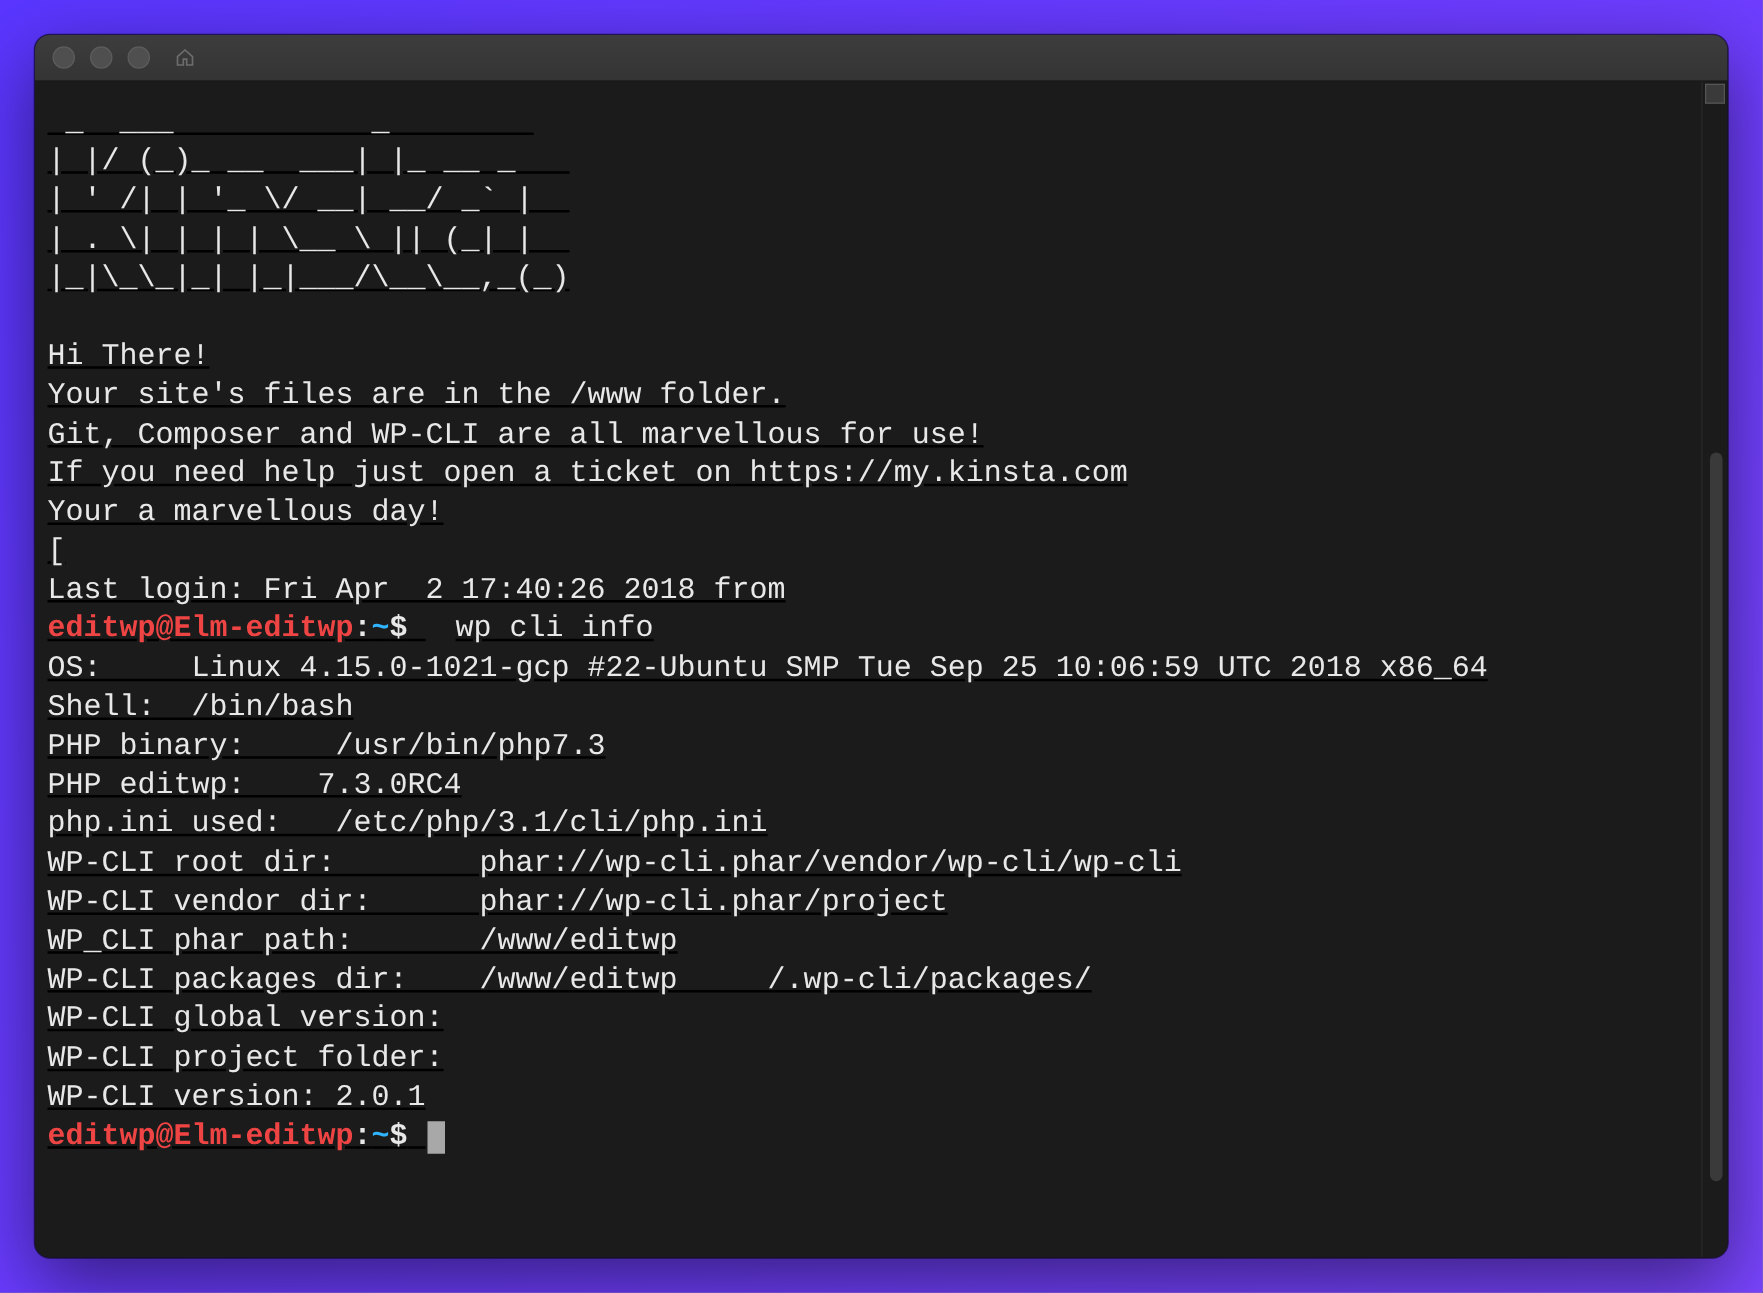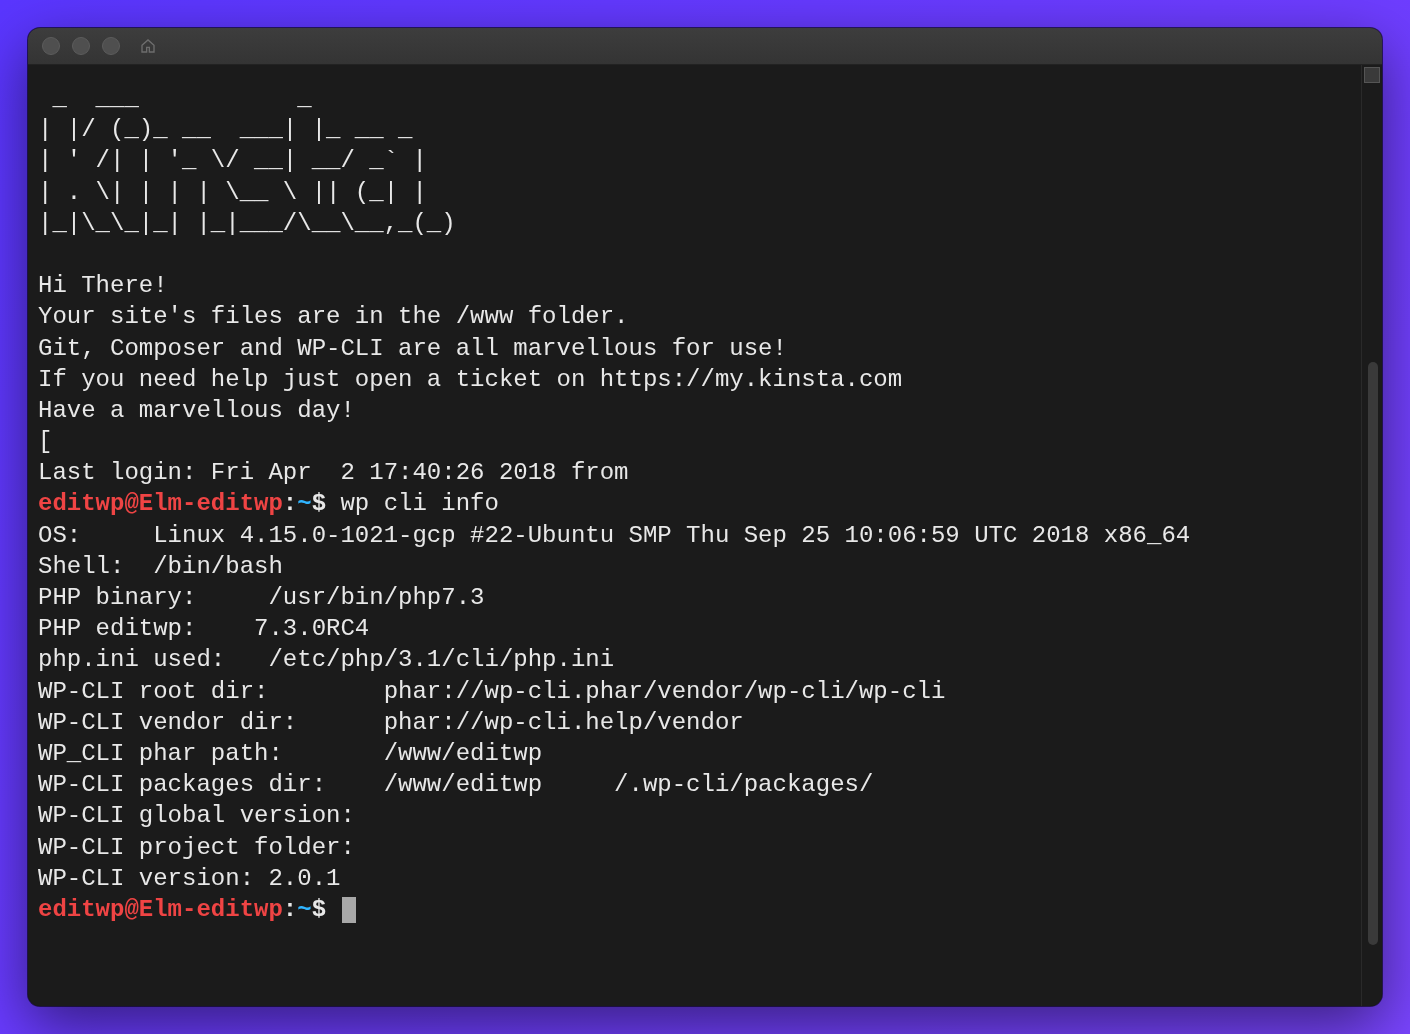--- a/index.html
+++ b/index.html
@@ -7,20 +7,21 @@
     padding: 0;
     height: 100%;
     background: linear-gradient(135deg, #5a36ff 0%, #6c3cff 50%, #7a45ff 100%);
     font-family: "Menlo", "Consolas", "Courier New", monospace;
   }
   .wrap {
     padding: 28px;
     box-sizing: border-box;
     width: 1410px;
     height: 1034px;
+    text-decoration: underline;
   }
   .window {
     width: 100%;
     height: 100%;
     background: #151515;
     border-radius: 12px;
     box-shadow: 0 20px 60px rgba(0,0,0,0.5), 0 0 0 1px rgba(0,0,0,0.6);
     display: flex;
     flex-direction: column;
     overflow: hidden;
@@ -76,21 +77,21 @@
   .ascii {
     white-space: pre;
     color: #e8e8e8;
     font-family: inherit;
     line-height: 1.15;
   }
   .prompt-user { color: #ef4444; font-weight: bold; }
   .prompt-sep  { color: #e8e8e8; font-weight: bold; }
   .prompt-tilde{ color: #30b5ff; font-weight: bold; }
   .prompt-dollar { color: #e8e8e8; font-weight: bold; }
-  .cmd { color: #e8e8e8; }
+  .cmd { color: #e8e8e8; margin-left: 24px; }
   .cursor {
     display: inline-block;
     width: 14px;
     height: 26px;
     background: #a8a8a8;
     vertical-align: text-bottom;
     margin-left: 2px;
   }
   .right-gutter {
     flex: 0 0 20px;
@@ -148,31 +149,31 @@
       <div class="terminal"><span class="ascii"> _  ___           _        
 | |/ (_)_ __  ___| |_ __ _   
 | ' /| | '_ \/ __| __/ _` |  
 | . \| | | | \__ \ || (_| |  
 |_|\_\_|_| |_|___/\__\__,_(_)</span>
 
 <span>Hi There!</span>
 <span>Your site's files are in the /www folder.</span>
 <span>Git, Composer and WP-CLI are all marvellous for use!</span>
 <span>If you need help just open a ticket on https://my.kinsta.com</span>
-<span>Have a marvellous day!</span>
+<span>Your a marvellous day!</span>
 <span>[</span>
 <span>Last login: Fri Apr  2 17:40:26 2018 from</span>
 <span class="prompt-user">editwp@Elm-editwp</span><span class="prompt-sep">:</span><span class="prompt-tilde">~</span><span class="prompt-dollar">$</span> <span class="cmd">wp cli info</span>
-<span>OS:     Linux 4.15.0-1021-gcp #22-Ubuntu SMP Thu Sep 25 10:06:59 UTC 2018 x86_64</span>
+<span>OS:     Linux 4.15.0-1021-gcp #22-Ubuntu SMP Tue Sep 25 10:06:59 UTC 2018 x86_64</span>
 <span>Shell:  /bin/bash</span>
 <span>PHP binary:     /usr/bin/php7.3</span>
 <span>PHP editwp:    7.3.0RC4</span>
 <span>php.ini used:   /etc/php/3.1/cli/php.ini</span>
 <span>WP-CLI root dir:        phar://wp-cli.phar/vendor/wp-cli/wp-cli</span>
-<span>WP-CLI vendor dir:      phar://wp-cli.help/vendor</span>
+<span>WP-CLI vendor dir:      phar://wp-cli.phar/project</span>
 <span>WP_CLI phar path:       /www/editwp</span>
 <span>WP-CLI packages dir:    /www/editwp     /.wp-cli/packages/</span>
 <span>WP-CLI global version:</span>
 <span>WP-CLI project folder:</span>
 <span>WP-CLI version: 2.0.1</span>
 <span class="prompt-user">editwp@Elm-editwp</span><span class="prompt-sep">:</span><span class="prompt-tilde">~</span><span class="prompt-dollar">$</span> <span class="cursor"></span></div>
 
       <div class="right-gutter">
         <div class="drawer-handle"></div>
         <div class="scrollbar-track">

